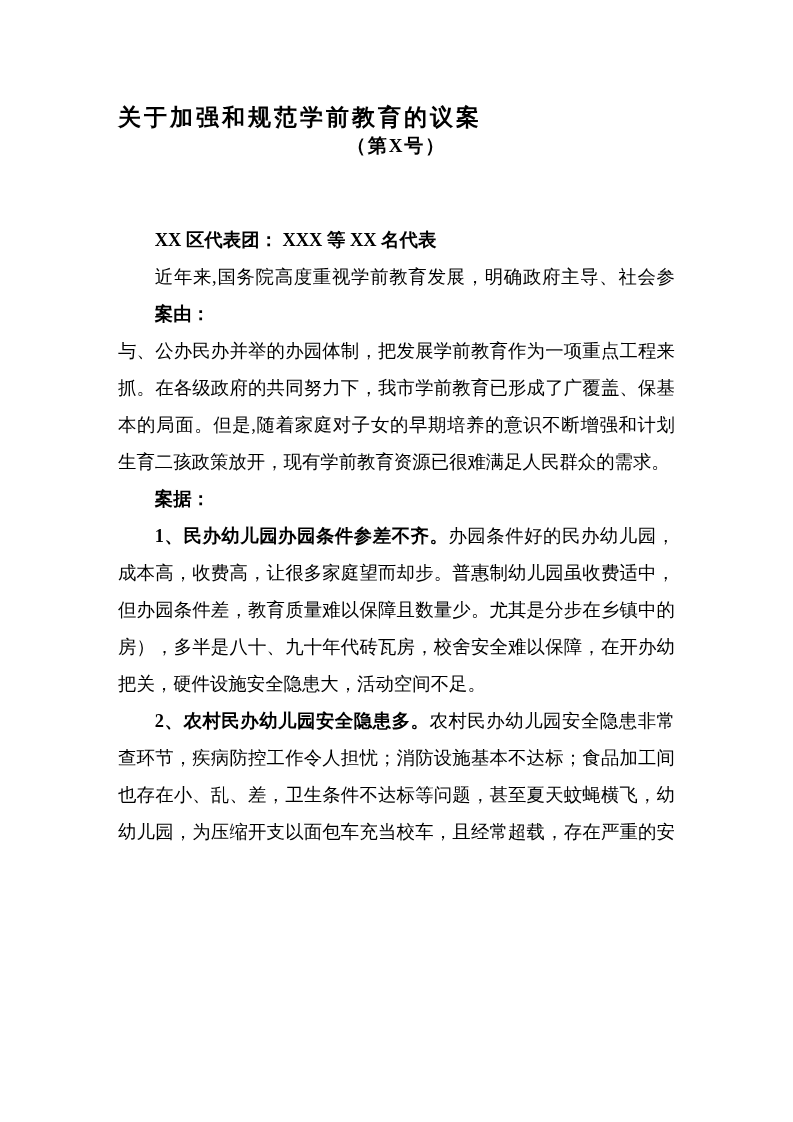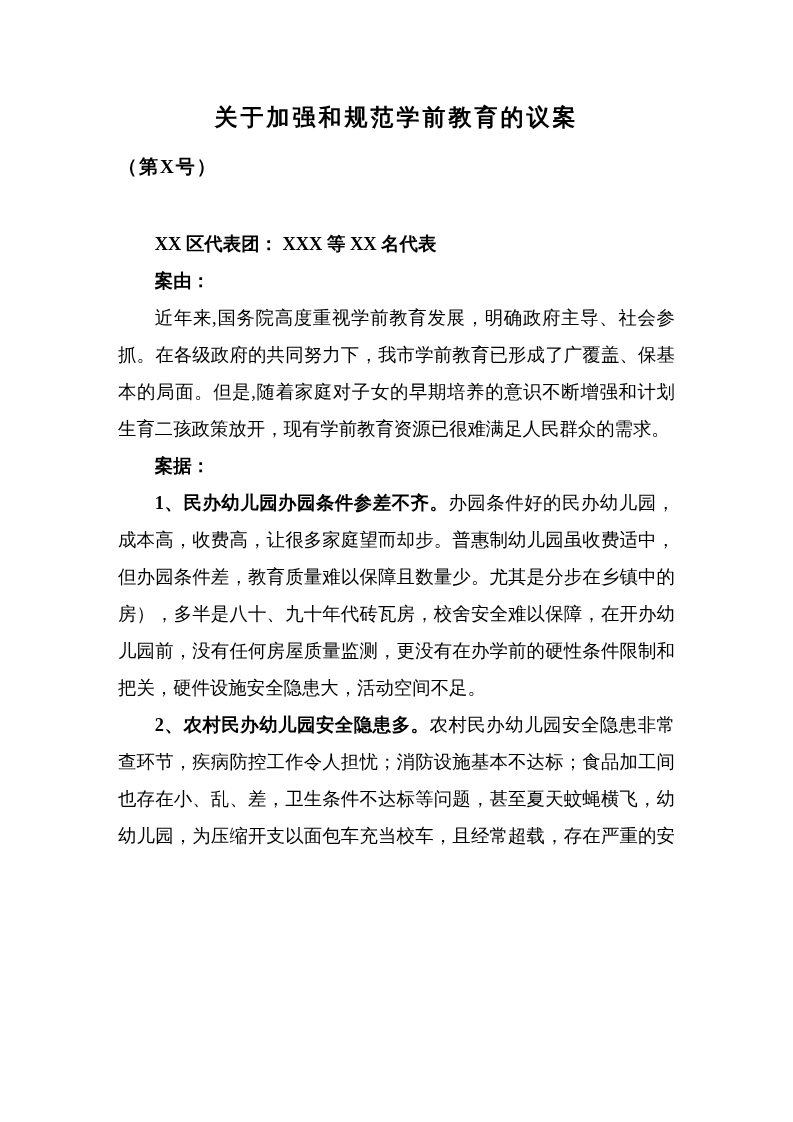--- a/index.html
+++ b/index.html
@@ -15,33 +15,32 @@
     box-sizing: border-box;
     padding: 103px 118px 0 118px;
     font-family: "Liberation Serif", "DejaVu Serif", serif;
     color: #000000;
     overflow: hidden;
   }
   .title {
     font-size: 23px;
     line-height: 30px;
     font-weight: bold;
-    text-align: center;
     letter-spacing: 3px;
     margin: 0;
   }
   .subtitle {
     font-size: 19px;
     line-height: 26px;
     font-weight: bold;
+    text-align: center;
     letter-spacing: 2px;
-    margin-top: 21px;
   }
   .doc-body {
-    margin-top: 46px;
+    margin-top: 63px;
     font-size: 18.4px;
     line-height: 37px;
   }
   .line {
     min-height: 37px;
   }
   .line.justify {
     text-align: justify;
     text-align-last: justify;
   }
@@ -53,30 +52,30 @@
   }
 </style>
 </head>
 <body>
 
 <div class="page">
   <h1 class="title">关于加强和规范学前教育的议案</h1>
   <div class="subtitle">（第X号）</div>
   <div class="doc-body" id="doc-body">
       <div class="line indent"><span class="bold">XX 区代表团： XXX 等 XX 名代表</span></div>
+      <div class="line justify indent"><span>近年来,国务院高度重视学前教育发展，明确政府主导、社会参</span></div>
       <div class="line indent"><span class="bold">案由：</span></div>
-      <div class="line justify indent"><span>近年来,国务院高度重视学前教育发展，明确政府主导、社会参</span></div>
+      <div class="line justify"><span>与、公办民办并举的办园体制，把发展学前教育作为一项重点工程来</span></div>
       <div class="line justify"><span>抓。在各级政府的共同努力下，我市学前教育已形成了广覆盖、保基</span></div>
       <div class="line justify"><span>本的局面。但是,随着家庭对子女的早期培养的意识不断增强和计划</span></div>
       <div class="line"><span>生育二孩政策放开，现有学前教育资源已很难满足人民群众的需求。</span></div>
       <div class="line indent"><span class="bold">案据：</span></div>
       <div class="line justify indent"><span class="bold">1、民办幼儿园办园条件参差不齐。</span><span>办园条件好的民办幼儿园，</span></div>
       <div class="line justify"><span>成本高，收费高，让很多家庭望而却步。普惠制幼儿园虽收费适中，</span></div>
       <div class="line justify"><span>但办园条件差，教育质量难以保障且数量少。尤其是分步在乡镇中的</span></div>
       <div class="line justify"><span>房），多半是八十、九十年代砖瓦房，校舍安全难以保障，在开办幼</span></div>
-      <div class="line justify"><span>儿园前，没有任何房屋质量监测，更没有在办学前的硬性条件限制和</span></div>
       <div class="line"><span>把关，硬件设施安全隐患大，活动空间不足。</span></div>
       <div class="line justify indent"><span class="bold">2、农村民办幼儿园安全隐患多。</span><span>农村民办幼儿园安全隐患非常</span></div>
       <div class="line justify"><span>查环节，疾病防控工作令人担忧；消防设施基本不达标；食品加工间</span></div>
       <div class="line justify"><span>也存在小、乱、差，卫生条件不达标等问题，甚至夏天蚊蝇横飞，幼</span></div>
       <div class="line justify"><span>幼儿园，为压缩开支以面包车充当校车，且经常超载，存在严重的安</span></div>
     </div>
 </div>
 
 </body></html>

